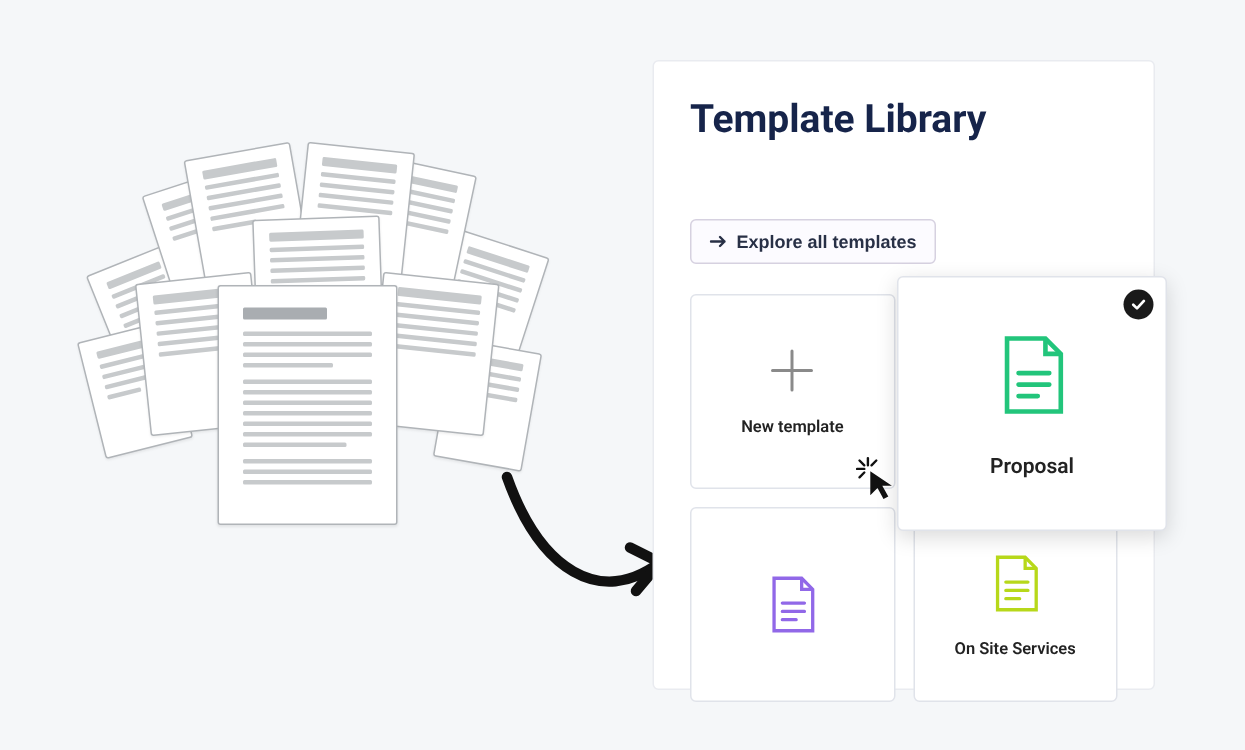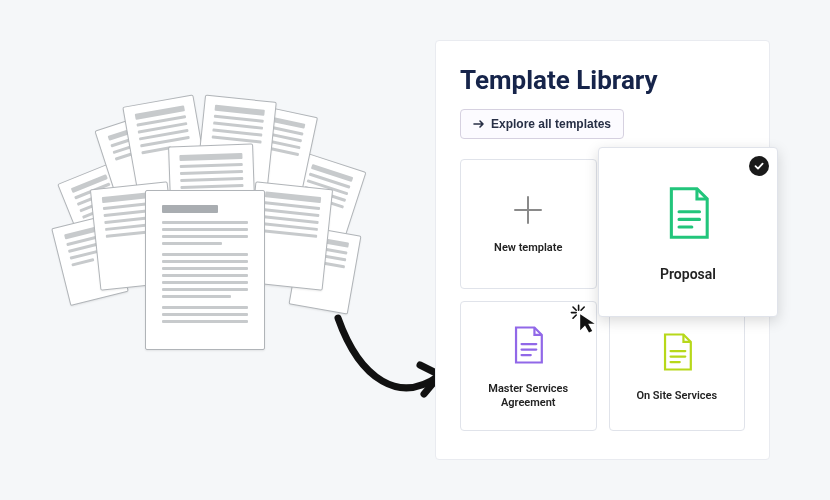--- a/index.html
+++ b/index.html
@@ -56,20 +56,21 @@
     align-items: center;
     gap: 6px;
     font-size: 12px;
     font-weight: 600;
     color: #283046;
     border: 1px solid #d6d1e0;
     background: #fcfbff;
     border-radius: 4px;
     padding: 7px 12px;
     cursor: pointer;
+    margin-top: 37px;
   }
   .grid {
     position: relative;
     margin-top: 20px;
     display: grid;
     grid-template-columns: 1fr 1fr;
     grid-template-rows: 130px 130px;
     gap: 12px;
   }
   .card {
@@ -260,21 +261,20 @@
       </div>
 
       <div class="spot-bg"></div>
 
       <div class="card">
         <svg width="46" height="46" viewBox="0 0 50 50">
           <path d="M12 6 H32 L40 14 V44 H12 Z" fill="none" stroke="#9168e8" stroke-width="2.4"></path>
           <path d="M32 6 V14 H40" fill="none" stroke="#9168e8" stroke-width="2.4"></path>
           <path d="M18 24 H34 M18 30 H34 M18 36 H28" stroke="#9168e8" stroke-width="2.4" stroke-linecap="round"></path>
         </svg>
-        <div class="card-label">Master Services Agreement</div>
       </div>
 
       <div class="card spot">
         <div class="check">
           <svg width="12" height="12" viewBox="0 0 12 12">
               <path d="M2.5 6.2 L5 8.6 L9.6 3.6" stroke="#fff" stroke-width="1.8" fill="none" stroke-linecap="round" stroke-linejoin="round"></path>
             </svg>
         </div>
         <svg width="64" height="64" viewBox="0 0 50 50">
           <path d="M12 6 H32 L40 14 V44 H12 Z" fill="none" stroke="#22c57b" stroke-width="2.4"></path>

